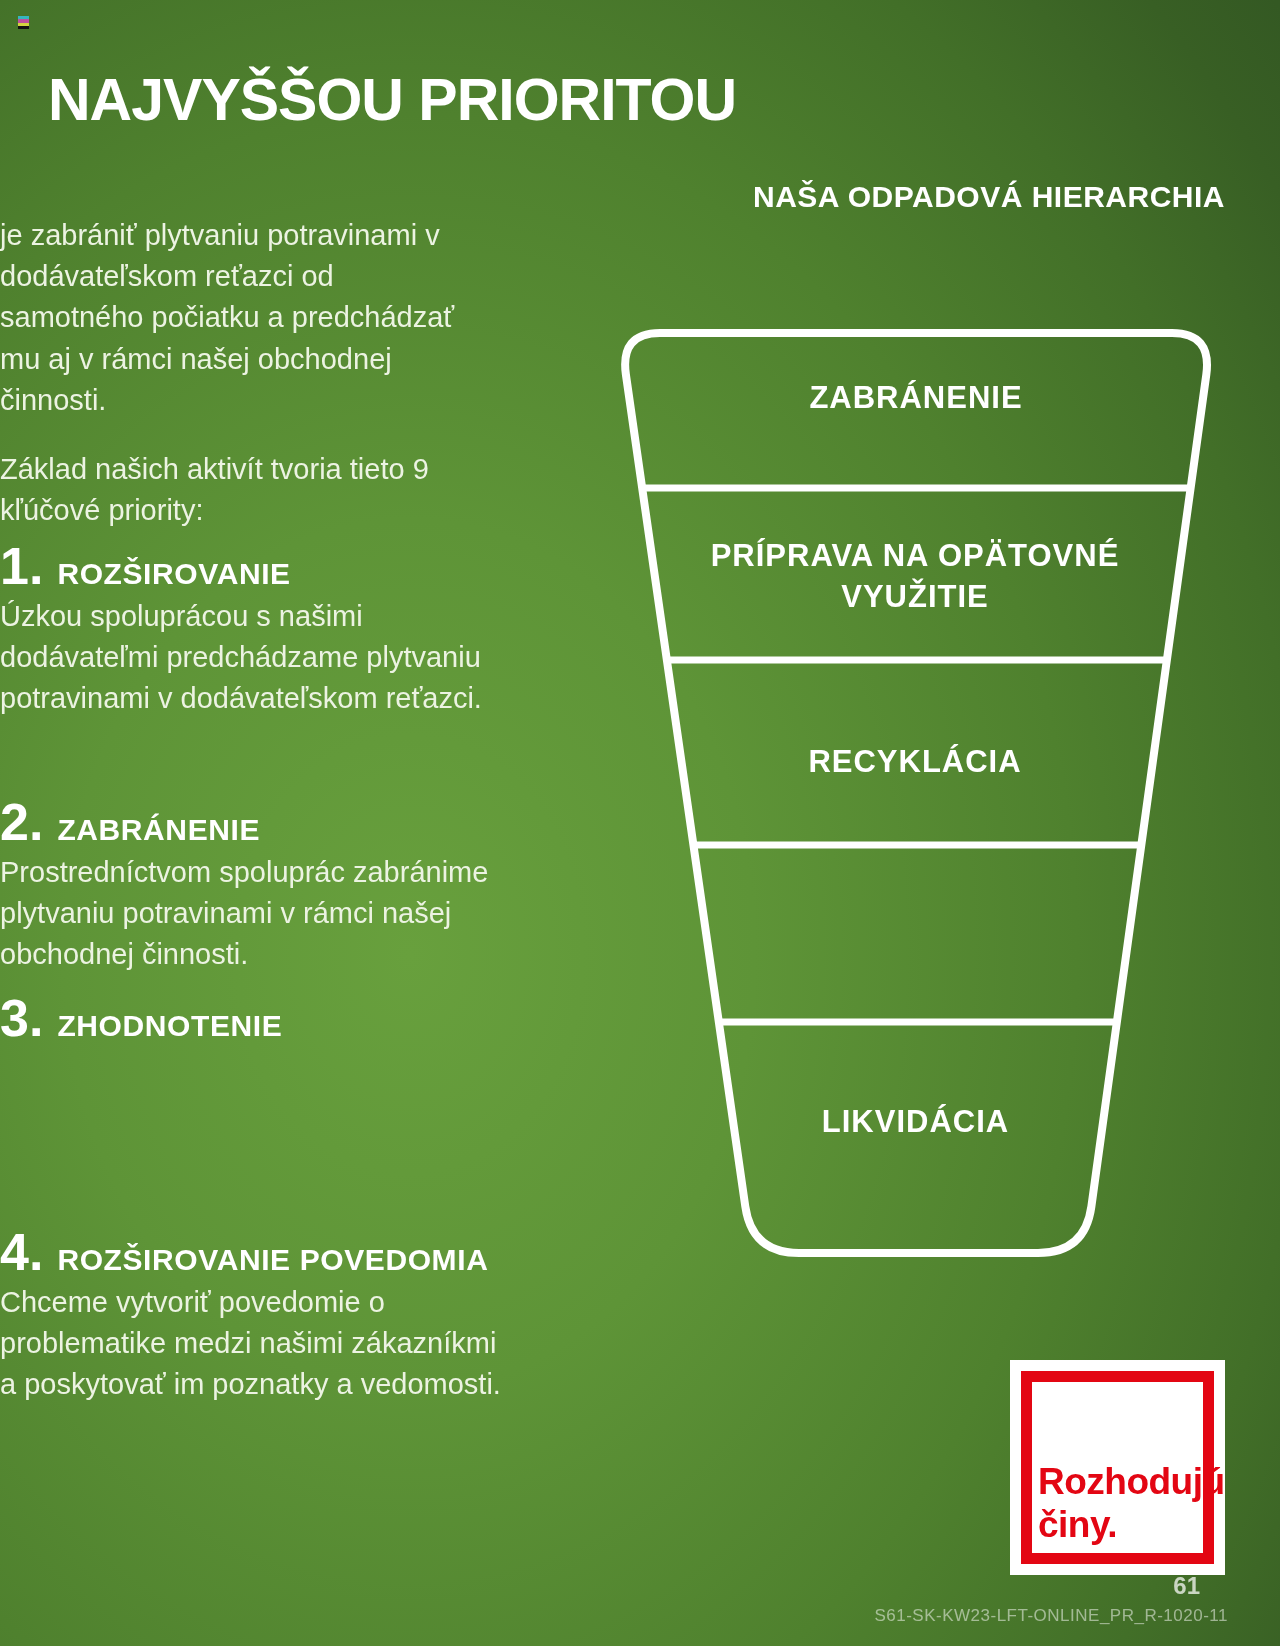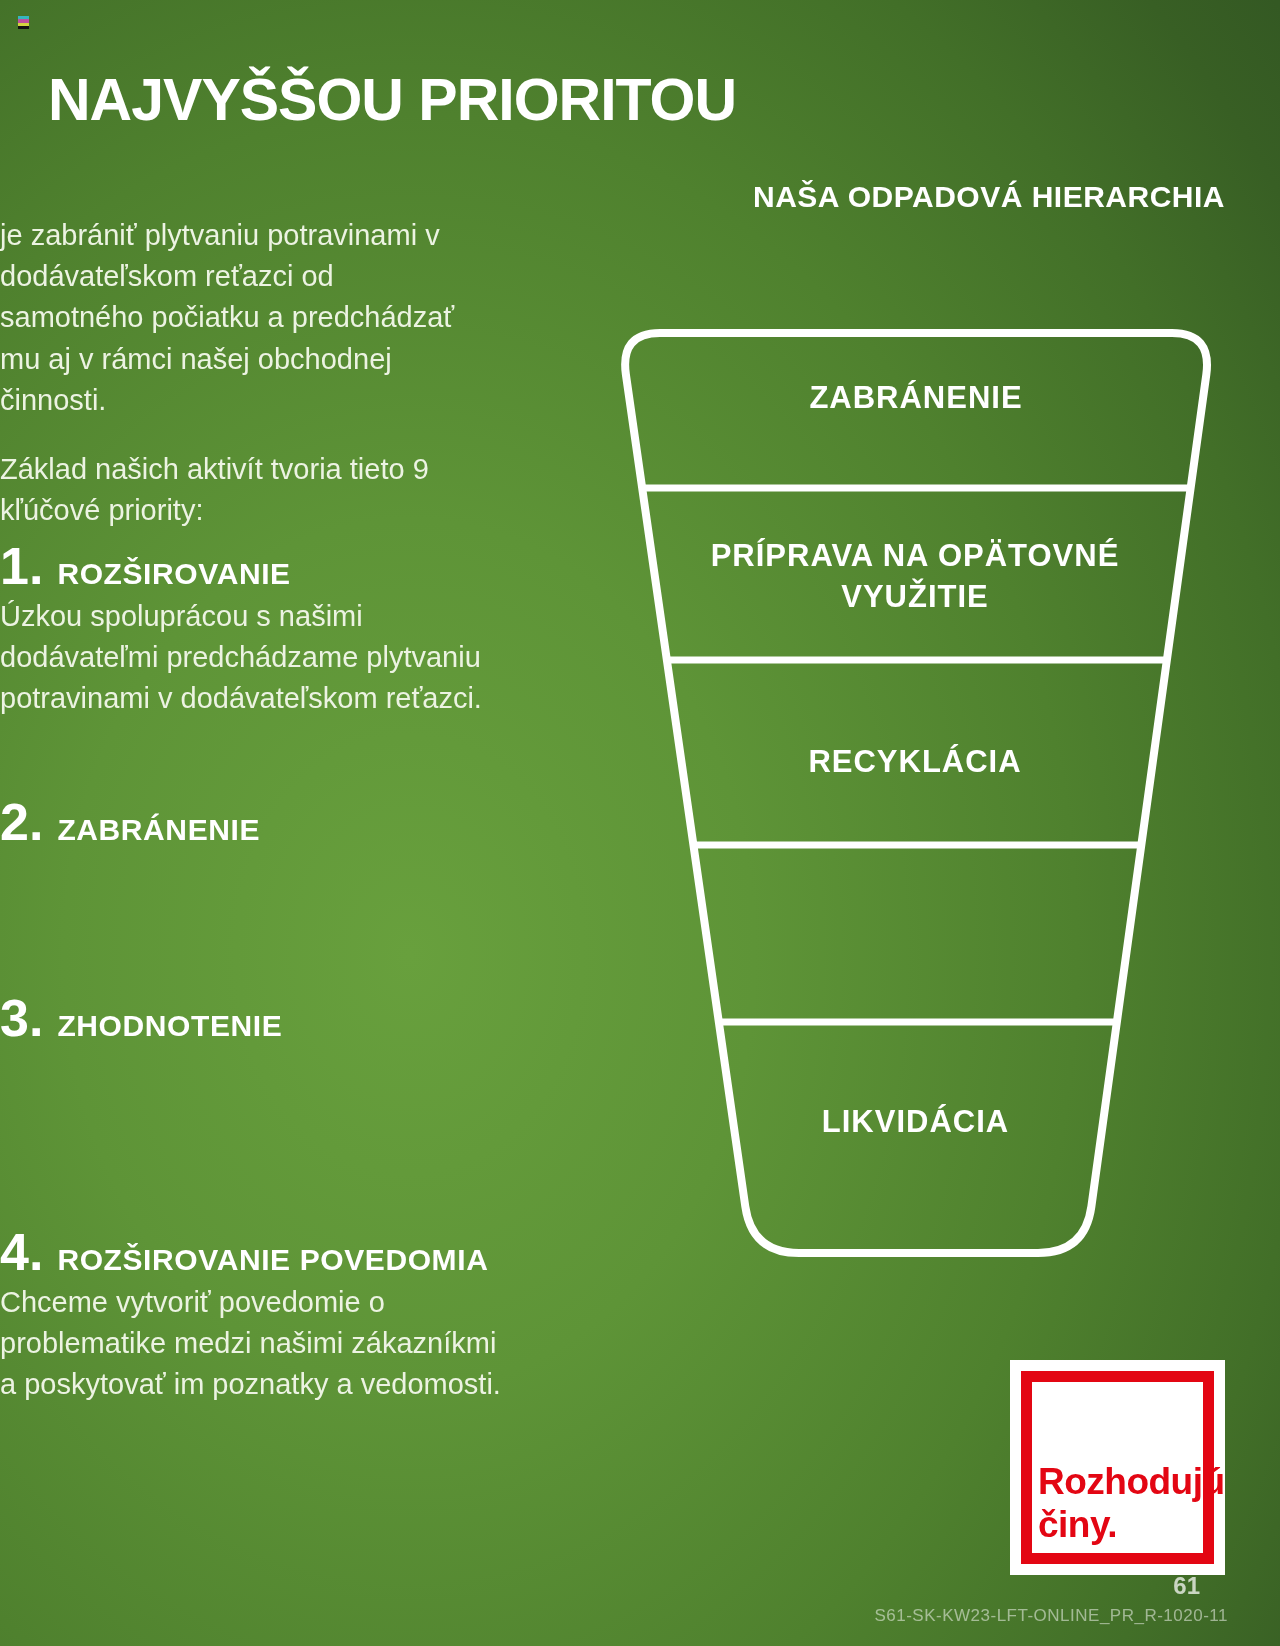--- a/index.html
+++ b/index.html
@@ -105,20 +105,21 @@
       <span class="prio-title">ROZŠIROVANIE</span>
     </div>
     <div class="prio-body">Úzkou spoluprácou s našimi dodávateľmi predchádzame plytvaniu potravinami v dodávateľskom reťazci.</div>
   </div>
 
   <div class="prio prio2">
     <div class="prio-head">
       <span class="prio-num">2.</span>
       <span class="prio-title">ZABRÁNENIE</span>
     </div>
+    <div class="prio-body">Prostredníctvom spoluprác zabránime plytvaniu potravinami v rámci našej obchodnej činnosti.</div>
   </div>
 
   <div class="prio prio3">
     <div class="prio-head">
       <span class="prio-num">3.</span>
       <span class="prio-title">ZHODNOTENIE</span>
     </div>
   </div>
 
   <div class="prio prio4">

